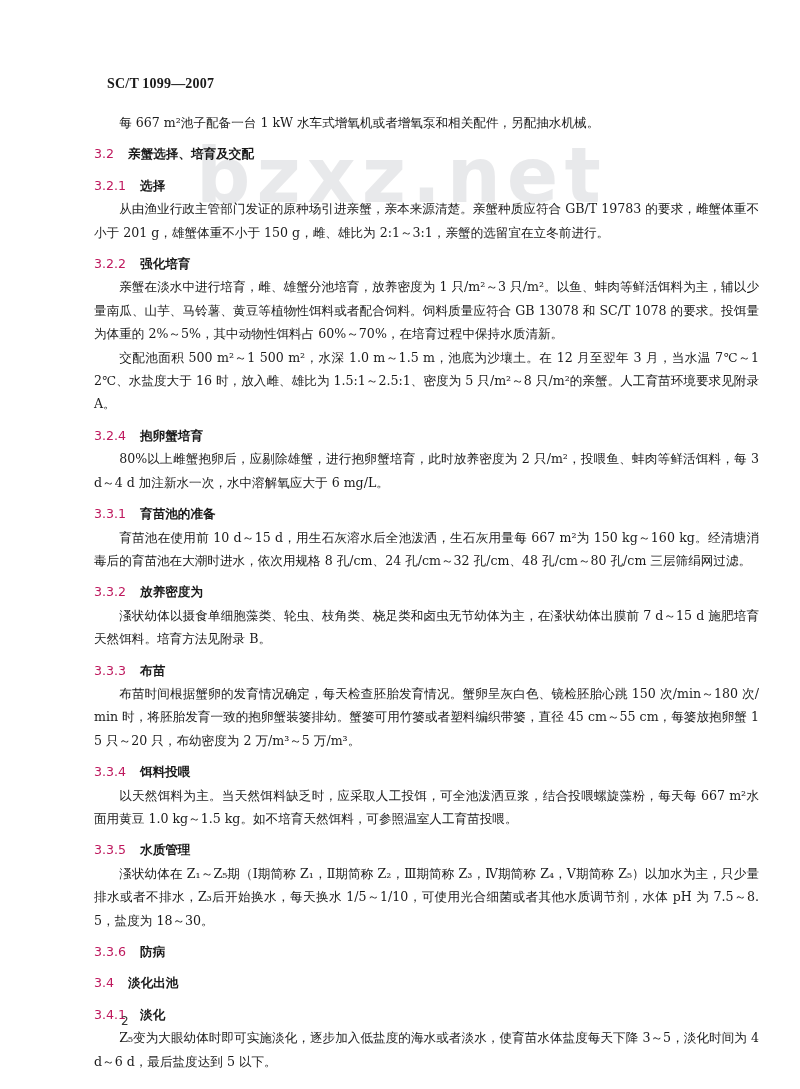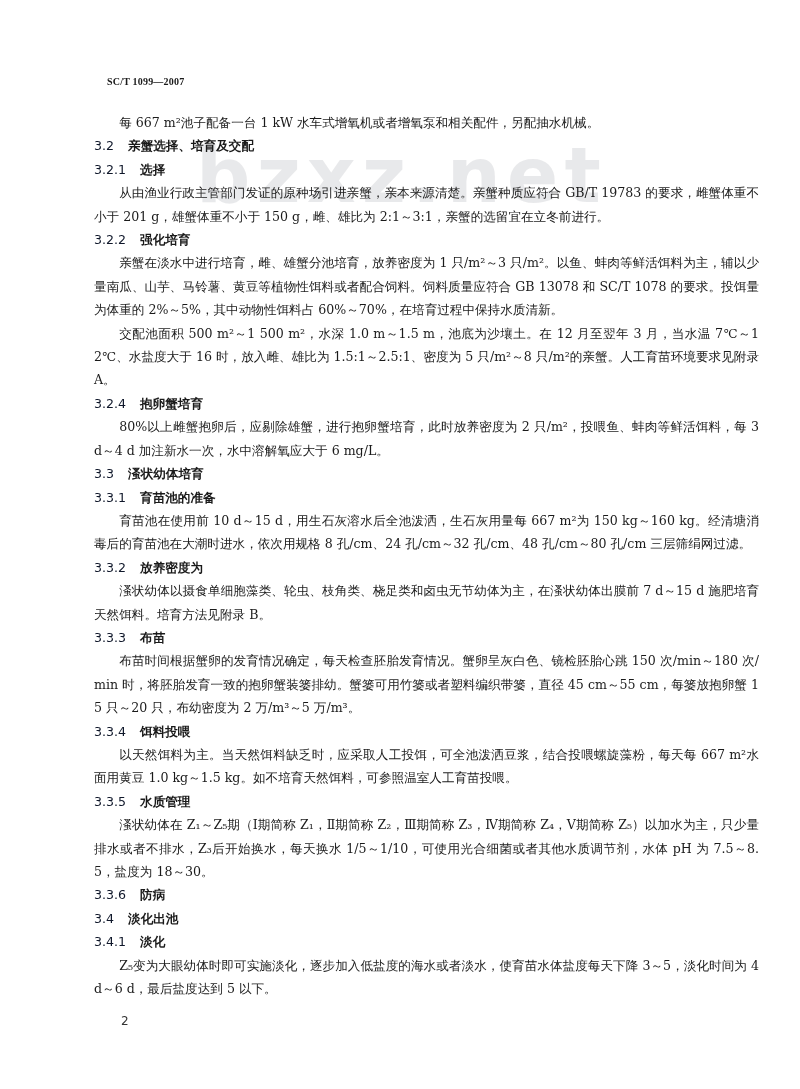--- a/index.html
+++ b/index.html
@@ -4,35 +4,35 @@
 <style>
   html, body { margin: 0; padding: 0; background: #ffffff; }
   body {
     width: 800px; height: 1089px; position: relative; overflow: hidden;
     font-family: "DejaVu Serif", "Liberation Serif", serif;
     color: #1a1a1a;
   }
   .page { position: absolute; left: 0; top: 0; width: 800px; height: 1089px; }
   .std-code {
     position: absolute; left: 107px; top: 76px;
-    font-size: 10px; font-weight: bold; letter-spacing: 0.2px;
+    font-size: 14px; font-weight: bold; letter-spacing: 0.2px;
     font-family: "Liberation Serif", serif;
   }
   .watermark {
     position: absolute; left: 196px; top: 138px;
     font-family: "DejaVu Sans", sans-serif; font-weight: bold;
     font-size: 76px; color: #0f172a; opacity: 0.09; letter-spacing: 6px;
     pointer-events: none; line-height: 1;
   }
   .content {
     position: absolute; left: 94px; top: 111px; width: 665px;
     font-size: 12.6px; line-height: 23.4px;
   }
   .h { font-family: "DejaVu Sans", sans-serif; font-size: 12.6px; white-space: nowrap; }
-  .h .num { display: inline-block; min-width: 0; margin-right: 14px; color: #0f172a; }
+  .h .num { display: inline-block; min-width: 0; margin-right: 14px; color: #be185d; margin-top: 8px; }
   .h .title { font-weight: bold; }
   .p { text-indent: 2em; text-align: justify; word-break: break-all; }
   .p.first { }
   .page-num {
     position: absolute; left: 121px; top: 1014px;
     font-size: 12px; font-family: "DejaVu Sans", sans-serif; color: #333;
   }
 </style>
 </head>
 <body>
@@ -49,21 +49,20 @@
     <div class="p">从由渔业行政主管部门发证的原种场引进亲蟹，亲本来源清楚。亲蟹种质应符合 GB/T 19783 的要求，雌蟹体重不小于 201 g，雄蟹体重不小于 150 g，雌、雄比为 2:1～3:1，亲蟹的选留宜在立冬前进行。</div>
 
     <div class="h"><span class="num">3.2.2</span><span class="title">强化培育</span></div>
     <div class="p">亲蟹在淡水中进行培育，雌、雄蟹分池培育，放养密度为 1 只/m²～3 只/m²。以鱼、蚌肉等鲜活饵料为主，辅以少量南瓜、山芋、马铃薯、黄豆等植物性饵料或者配合饲料。饲料质量应符合 GB 13078 和 SC/T 1078 的要求。投饵量为体重的 2%～5%，其中动物性饵料占 60%～70%，在培育过程中保持水质清新。</div>
 
     <div class="p">交配池面积 500 m²～1 500 m²，水深 1.0 m～1.5 m，池底为沙壤土。在 12 月至翌年 3 月，当水温 7℃～12℃、水盐度大于 16 时，放入雌、雄比为 1.5:1～2.5:1、密度为 5 只/m²～8 只/m²的亲蟹。人工育苗环境要求见附录 A。</div>
 
     <div class="h"><span class="num">3.2.4</span><span class="title">抱卵蟹培育</span></div>
     <div class="p">80%以上雌蟹抱卵后，应剔除雄蟹，进行抱卵蟹培育，此时放养密度为 2 只/m²，投喂鱼、蚌肉等鲜活饵料，每 3 d～4 d 加注新水一次，水中溶解氧应大于 6 mg/L。</div>
 
-    <div class="h"><span class="num">3.3</span><span class="title">溞状幼体培育</span></div>
     <div class="h"><span class="num">3.3.1</span><span class="title">育苗池的准备</span></div>
     <div class="p">育苗池在使用前 10 d～15 d，用生石灰溶水后全池泼洒，生石灰用量每 667 m²为 150 kg～160 kg。经清塘消毒后的育苗池在大潮时进水，依次用规格 8 孔/cm、24 孔/cm～32 孔/cm、48 孔/cm～80 孔/cm 三层筛绢网过滤。</div>
 
     <div class="h"><span class="num">3.3.2</span><span class="title">放养密度为</span></div>
     <div class="p">溞状幼体以摄食单细胞藻类、轮虫、枝角类、桡足类和卤虫无节幼体为主，在溞状幼体出膜前 7 d～15 d 施肥培育天然饵料。培育方法见附录 B。</div>
 
     <div class="h"><span class="num">3.3.3</span><span class="title">布苗</span></div>
     <div class="p">布苗时间根据蟹卵的发育情况确定，每天检查胚胎发育情况。蟹卵呈灰白色、镜检胚胎心跳 150 次/min～180 次/min 时，将胚胎发育一致的抱卵蟹装篓排幼。蟹篓可用竹篓或者塑料编织带篓，直径 45 cm～55 cm，每篓放抱卵蟹 15 只～20 只，布幼密度为 2 万/m³～5 万/m³。</div>
 
     <div class="h"><span class="num">3.3.4</span><span class="title">饵料投喂</span></div>

